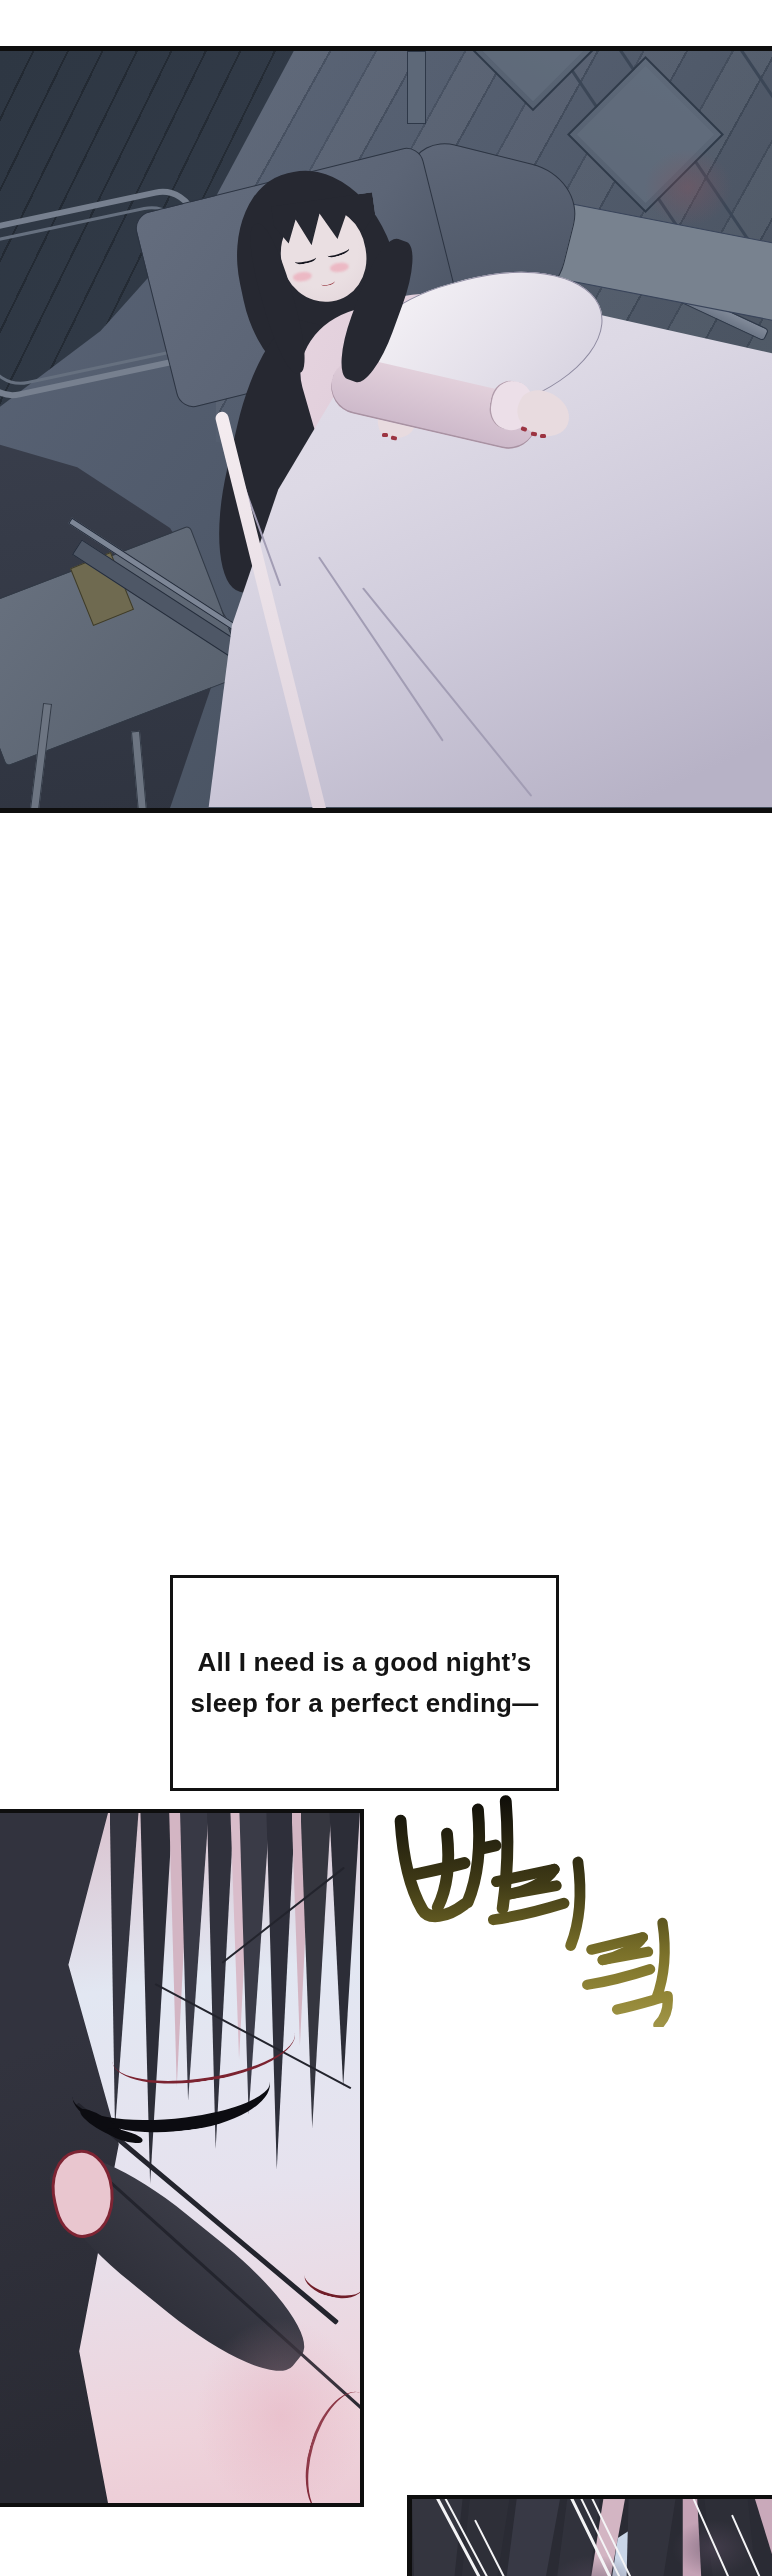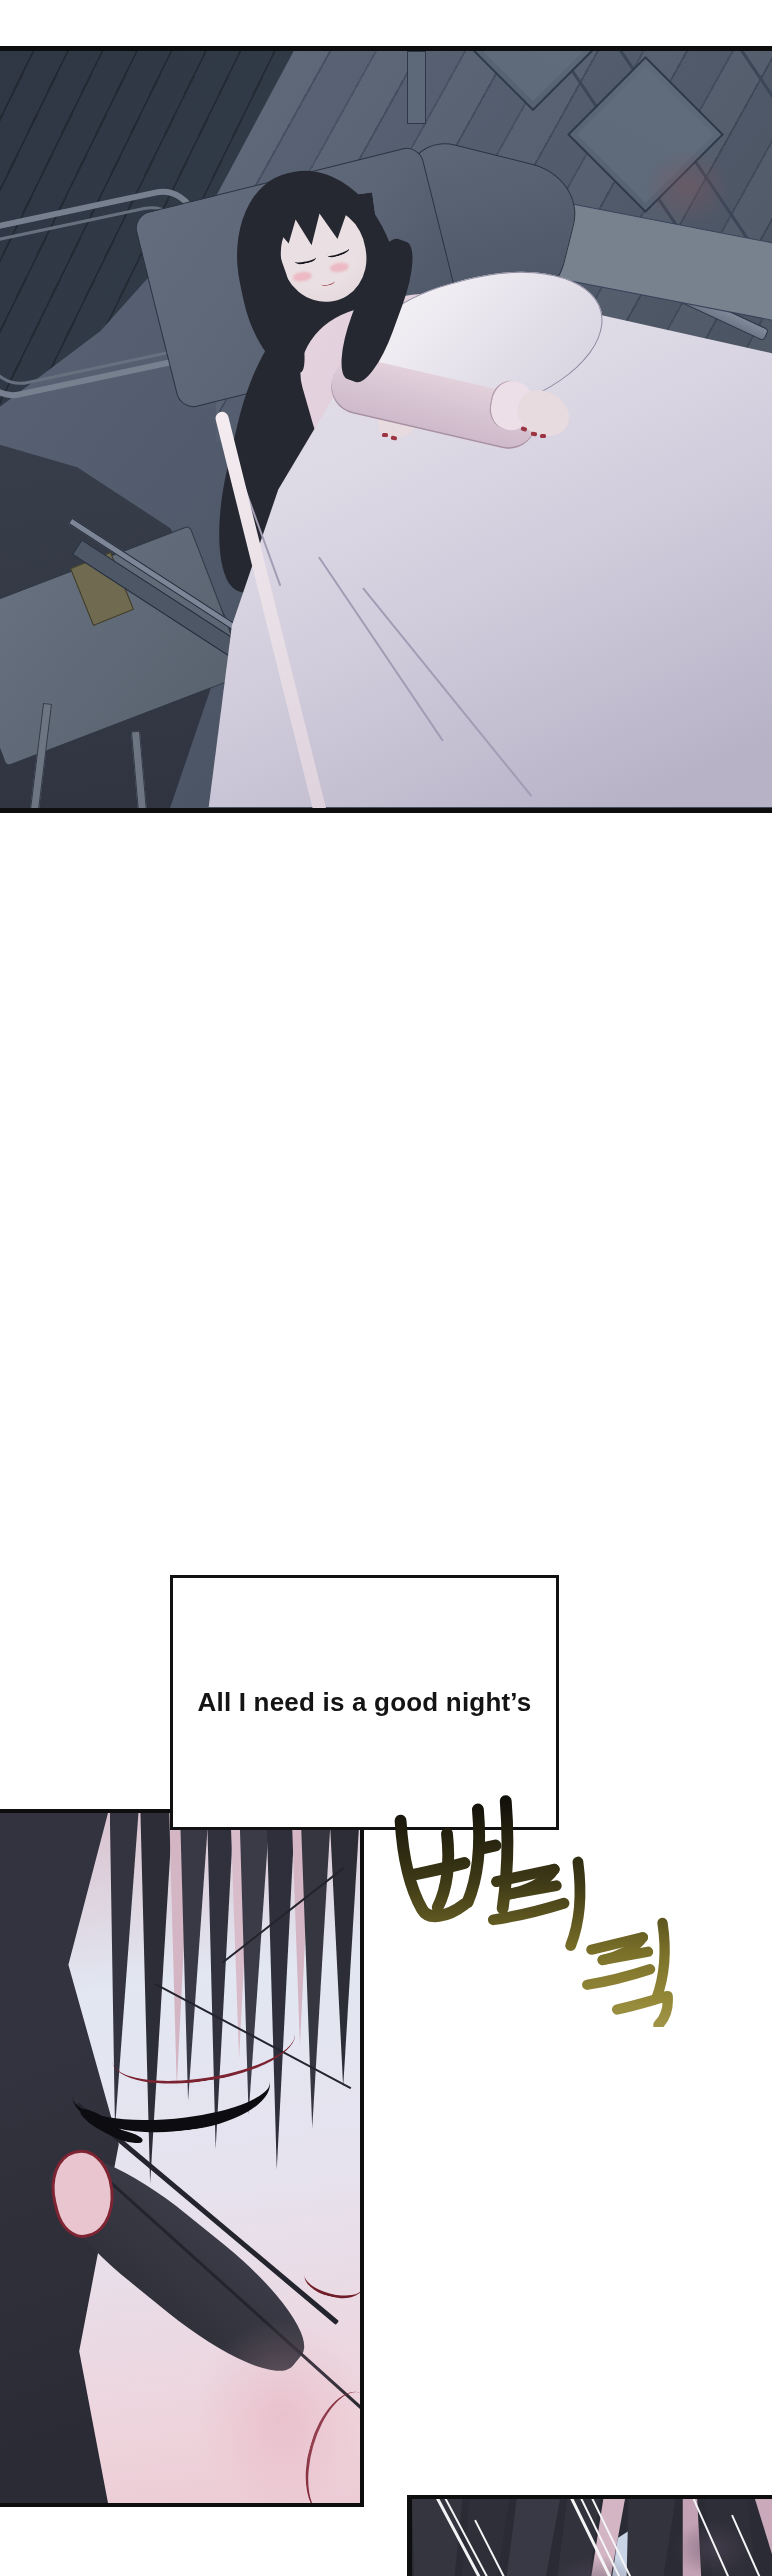--- a/index.html
+++ b/index.html
@@ -51,21 +51,21 @@
   .hair{background:var(--hair-dark);}
   .skin{background:var(--skin);}
   .fold{background:#a29db4;border-radius:1px;}
   .nail{width:5.7px;height:3.6px;border-radius:1.5px;background:var(--nail-red);}
 
   
   .caption{position:absolute;background:#fff;border:3.6px solid var(--caption-border);
     display:flex;align-items:center;justify-content:center;text-align:center;}
   .caption p{font-size:26px;line-height:1.58;font-weight:600;color:var(--caption-text);letter-spacing:0.2px;}
   .caption-1{left:362px;top:964px;width:357px;height:232px;}
-  .caption-2{left:170px;top:1575px;width:389px;height:255px;z-index:3;}
+  .caption-2{left:170px;top:1575px;width:389px;height:216px;z-index:3;}
 
   
   .panel-face{position:absolute;left:0;top:1809px;width:364px;height:698px;z-index:1;
     border:4.6px solid var(--panel-border);border-left:none;overflow:hidden;
     background:linear-gradient(172deg,#d9c0cc 0%,var(--face-skin-cool) 26%,#e6e2ee 55%,var(--face-skin-pink) 88%,#eccbd5 100%);}
   .spike{top:-2.1px;transform-origin:top center;}
   .eye-red{border:none;border-bottom:3.1px solid var(--line-red);border-radius:50%;}
   .eye-lash{border:none;border-bottom:13.4px solid var(--lash-black);border-radius:0 0 48% 60%;}
   .flick{background:var(--lash-black);border-radius:50% 40% 60% 50%;}
   .ear{border:3.1px solid #7e2433;background:#e9c6cf;border-radius:55% 45% 60% 40%;}
@@ -189,20 +189,21 @@
     <i class="flick" style="left:77px;top:304px;width:49px;height:13.4px;transform:rotate(32deg);"></i>
     <i class="flick" style="left:106px;top:318px;width:37px;height:10.3px;transform:rotate(18deg);"></i>
     <i class="mouth" style="left:304px;top:453px;width:59px;height:31px;transform:rotate(14deg);"></i>
     <i class="jaw" style="left:309px;top:577px;width:67px;height:129px;transform:rotate(16deg);"></i>
     <i style="left:196px;top:505px;width:170px;height:196px;border-radius:50%;background:radial-gradient(closest-side,rgba(226,165,182,.38),rgba(226,165,182,0));"></i>
   </section>
 
   <div class="caption caption-2">
     <p>
       <span>All I need is a good night’s</span><br>
+      <span>sleep for a perfect ending—</span>
     </p>
   </div>
 
   <div class="sfx">
     <span class="sr-only">베리릭</span>
     <svg width="289" height="232" viewBox="0 0 560 450" role="img" aria-label="베리릭">
       <defs>
         <linearGradient id="gold" x1="0" y1="0" x2="0" y2="450" gradientUnits="userSpaceOnUse">
           <stop offset="0" stop-color="#0f0e09"></stop>
           <stop offset="0.38" stop-color="#3f3a16"></stop>

